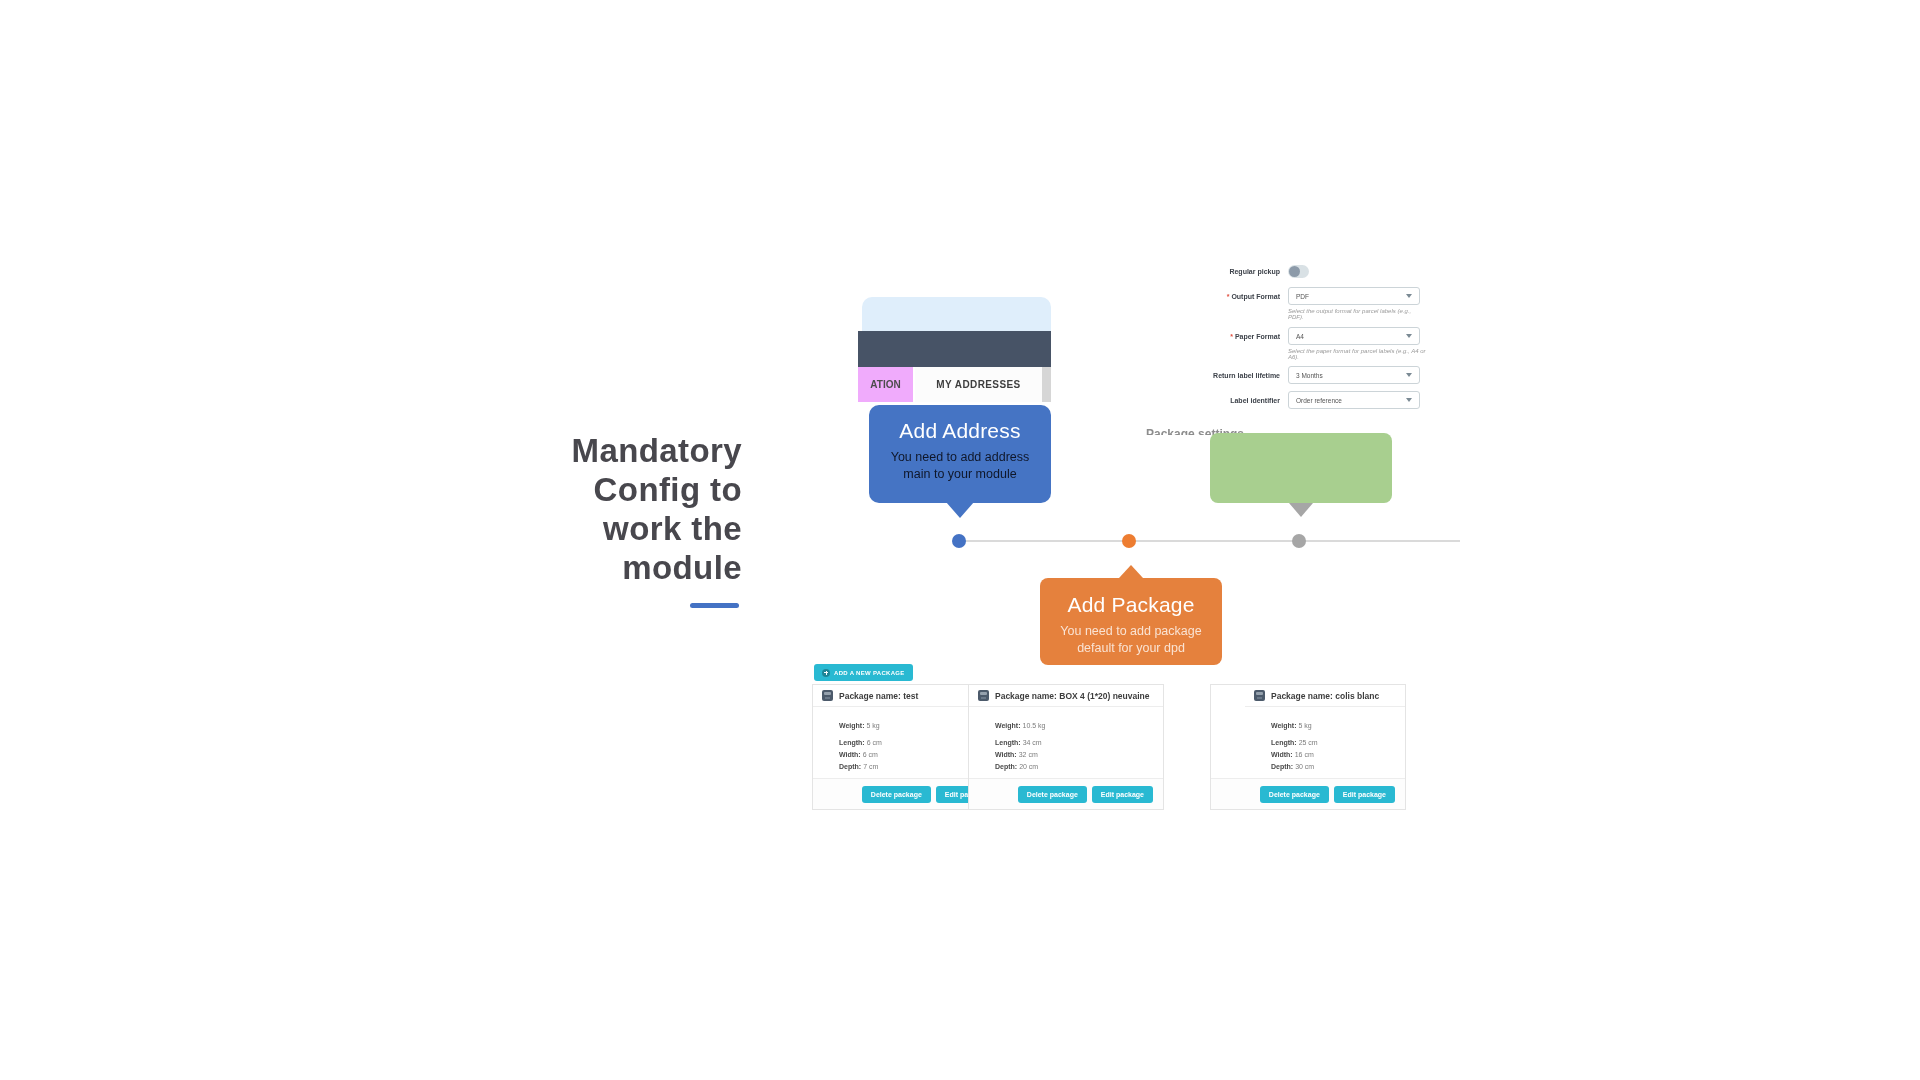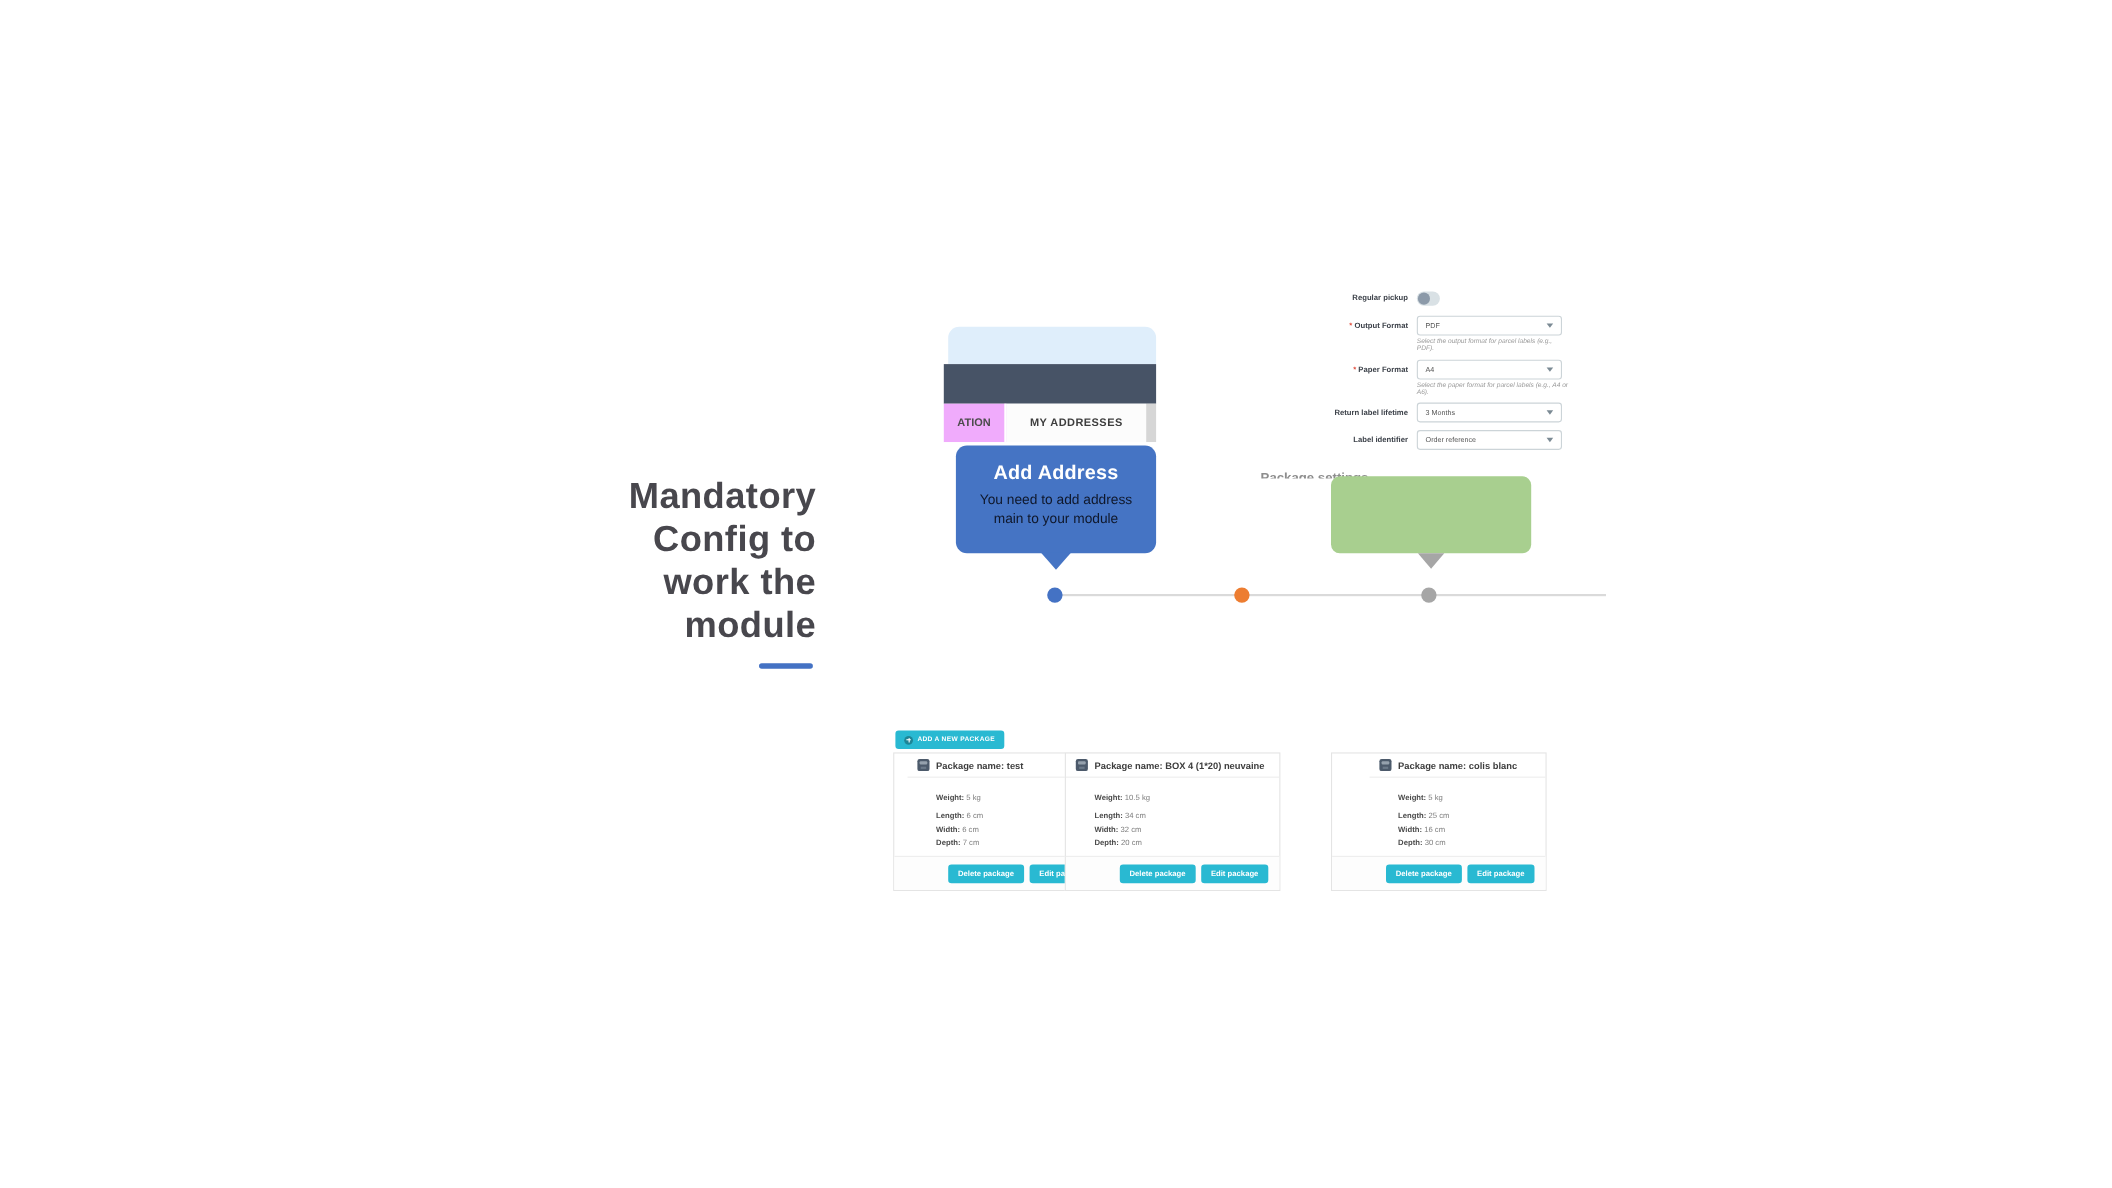--- a/index.html
+++ b/index.html
@@ -18,21 +18,21 @@
   .ap-navy{left:858px;top:331px;width:193px;height:36px;background:#475366;}
   .ap-tabs{left:858px;top:367px;width:193px;height:35px;display:flex;}
   .tab{display:flex;align-items:center;justify-content:center;font-size:10px;font-weight:700;}
   .tab-partial{width:55px;background:#f0abfc;color:#4c4c4c;border-right:2px solid #fff;}
   .tab-active{width:127px;background:#fcfcfc;color:#3e3e3e;letter-spacing:0.4px;}
   .tab-strip{flex:1;background:#d6d6d6;}
   .ap-below{left:858px;top:402px;width:193px;height:7px;background:#fff;}
 
   
   .callout{border-radius:10px;text-align:center;color:#fff;z-index:6;}
-  .co-title{font-size:18px;font-weight:700;letter-spacing:0.2px;}
+  .co-title{font-size:21px;font-weight:400;letter-spacing:0.2px;}
   .co-body{margin-top:6px;font-size:12.5px;line-height:1.35;}
   .callout-blue{left:869px;top:405px;width:182px;height:98px;background:#4574c4;}
   .callout-blue .co-title{margin-top:14px;}
   .callout-blue .co-body{color:#0f172a;}
   .tail{position:absolute;width:0;height:0;left:50%;transform:translateX(-50%);}
   .tail-down-blue{top:97px;border-left:14px solid transparent;border-right:14px solid transparent;
                   border-top:16px solid #4574c4;}
   .callout-green{left:1210px;top:433px;width:182px;height:70px;background:#a8cf8f;border-radius:8px;}
   .callout-green .co-title{padding-top:14px;line-height:1.25;}
   .tail-down-gray{top:70px;border-left:12px solid transparent;border-right:12px solid transparent;
@@ -69,21 +69,21 @@
   
   .add-pkg-btn{position:absolute;left:814px;top:664px;height:17px;padding:0 8px;background:#29b9d2;
                border:none;border-radius:3px;display:inline-flex;align-items:center;gap:4px;
                color:#fff;font-size:6px;font-weight:700;letter-spacing:0.3px;cursor:pointer;
                font-family:"Liberation Sans","DejaVu Sans",sans-serif;}
   .plus-icon{position:relative;width:8px;height:8px;border-radius:50%;background:rgba(0,0,0,0.28);flex:0 0 8px;}
   .plus-icon::before{content:"";position:absolute;left:2px;top:3.5px;width:4px;height:1px;background:#fff;}
   .plus-icon::after{content:"";position:absolute;left:3.5px;top:2px;width:1px;height:4px;background:#fff;}
   .card{position:absolute;top:684px;width:196px;height:126px;background:#fff;border:1px solid #e4e4e4;
         box-sizing:border-box;}
-  .card-1{left:812px;padding-left:12px;} .card-2{left:968px;} .card-3{left:1210px;padding-left:34px;}
+  .card-1{left:812px;} .card-2{left:968px;} .card-3{left:1210px;padding-left:34px;}
   .card-header{height:21px;border-bottom:1px solid #ededed;display:flex;align-items:center;
                padding-left:9px;gap:6px;}
   .pkg-icon{width:11px;height:11px;background:#4c5a6b;border-radius:2px;position:relative;flex:0 0 11px;}
   .pkg-icon::after{content:"";position:absolute;left:2px;top:2px;right:2px;height:3px;background:#95a1ad;border-radius:1px;}
   .pkg-icon::before{content:"";position:absolute;left:3px;top:7px;right:3px;height:2px;background:#6b7989;}
   .card-title{font-size:8.5px;font-weight:700;color:#3d3d3d;}
   .card-body{padding:14px 0 0 26px;font-size:7px;color:#7c7c7c;line-height:1.35;}
   .cb-line{margin-bottom:2.5px;}
   .cb-weight{margin-bottom:8px;}
   .cb-label{font-weight:700;color:#4a4a4a;}
@@ -176,20 +176,26 @@
 
   <div class="abs callout callout-green">
     <div class="tail tail-down-gray"></div>
   </div>
 
   <div class="abs t-line"></div>
   <div class="abs t-dot t-dot-blue"></div>
   <div class="abs t-dot t-dot-orange"></div>
   <div class="abs t-dot t-dot-gray"></div>
 
+  <div class="abs callout callout-orange">
+    <div class="co-title">Add Package</div>
+    <div class="co-body preline">You need to add package
+default for your dpd</div>
+    <div class="tail tail-up-orange"></div>
+  </div>
 
   <button class="add-pkg-btn">
     <span class="plus-icon"></span>
     <span>ADD A NEW PACKAGE</span>
   </button>
 
   <div class="card card-1">
     <div class="card-header">
       <span class="pkg-icon"></span>
       <span class="card-title">Package name: test</span>

